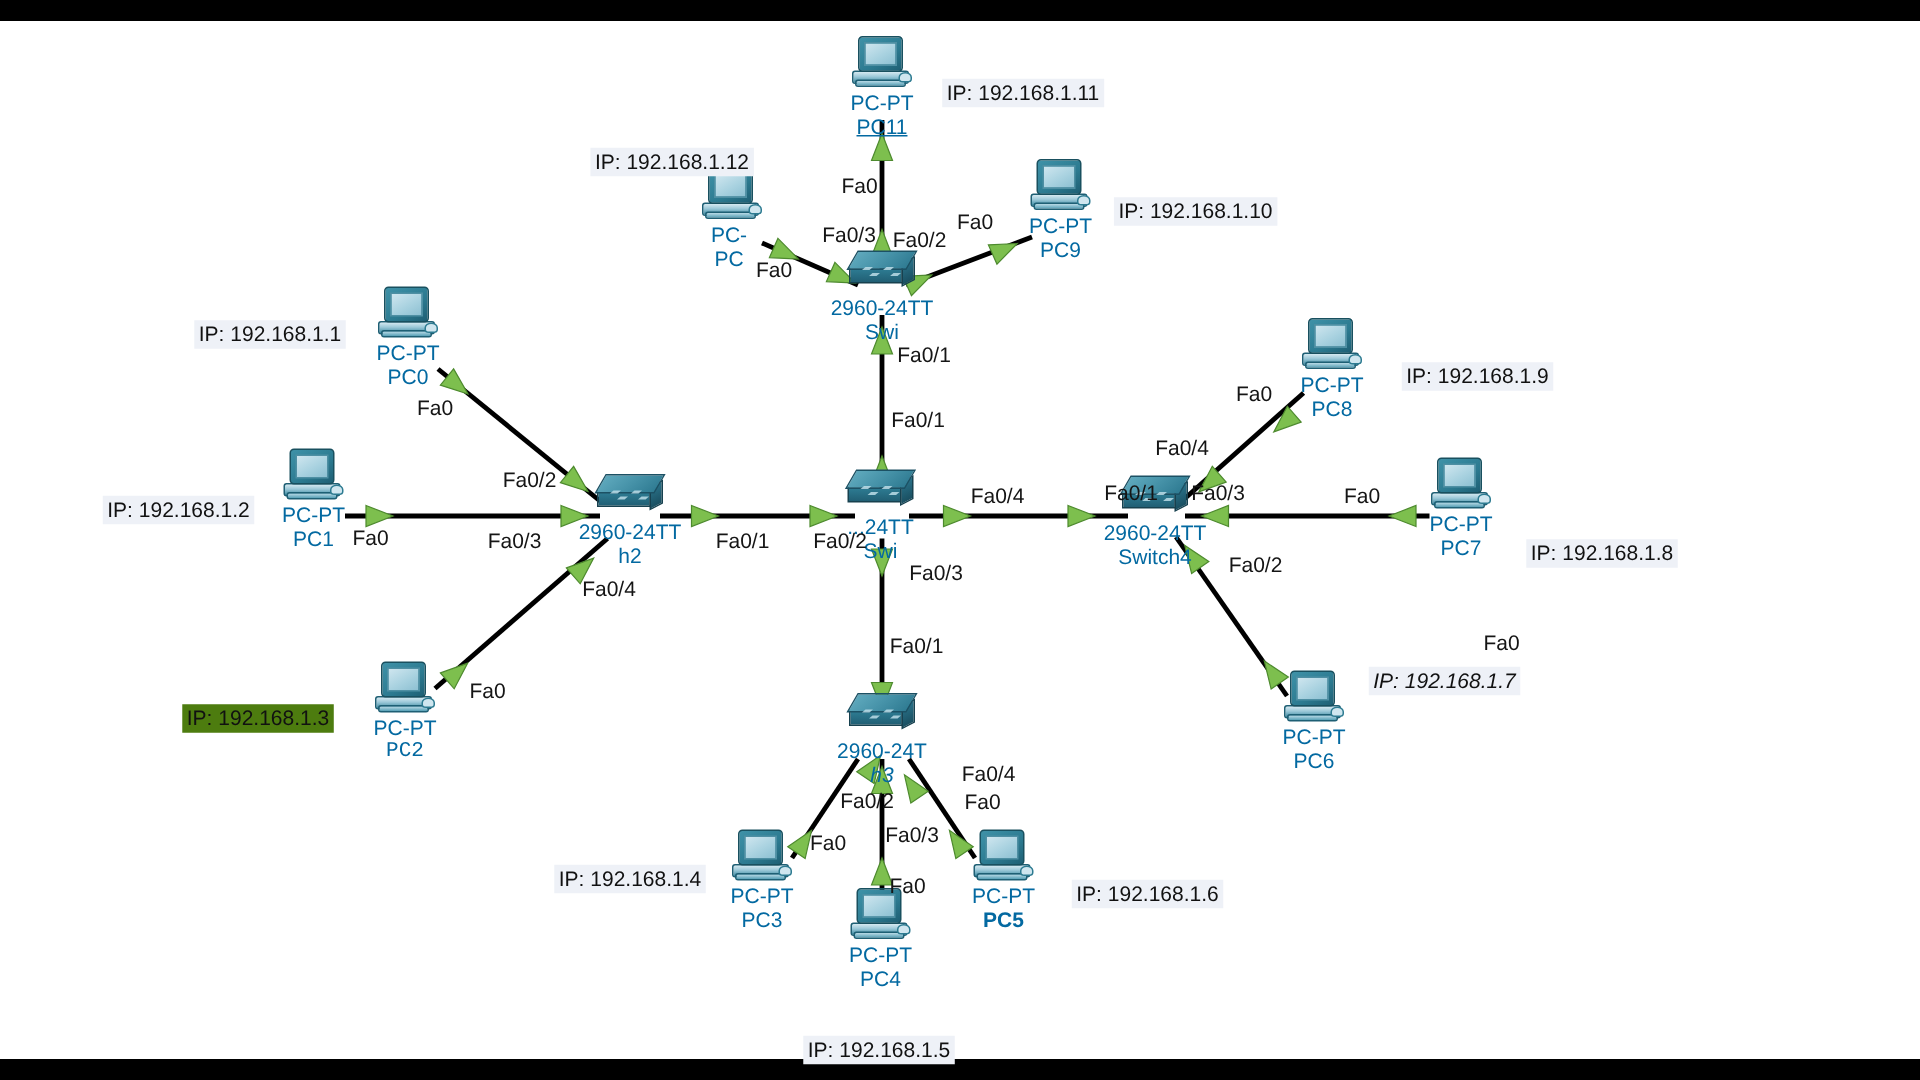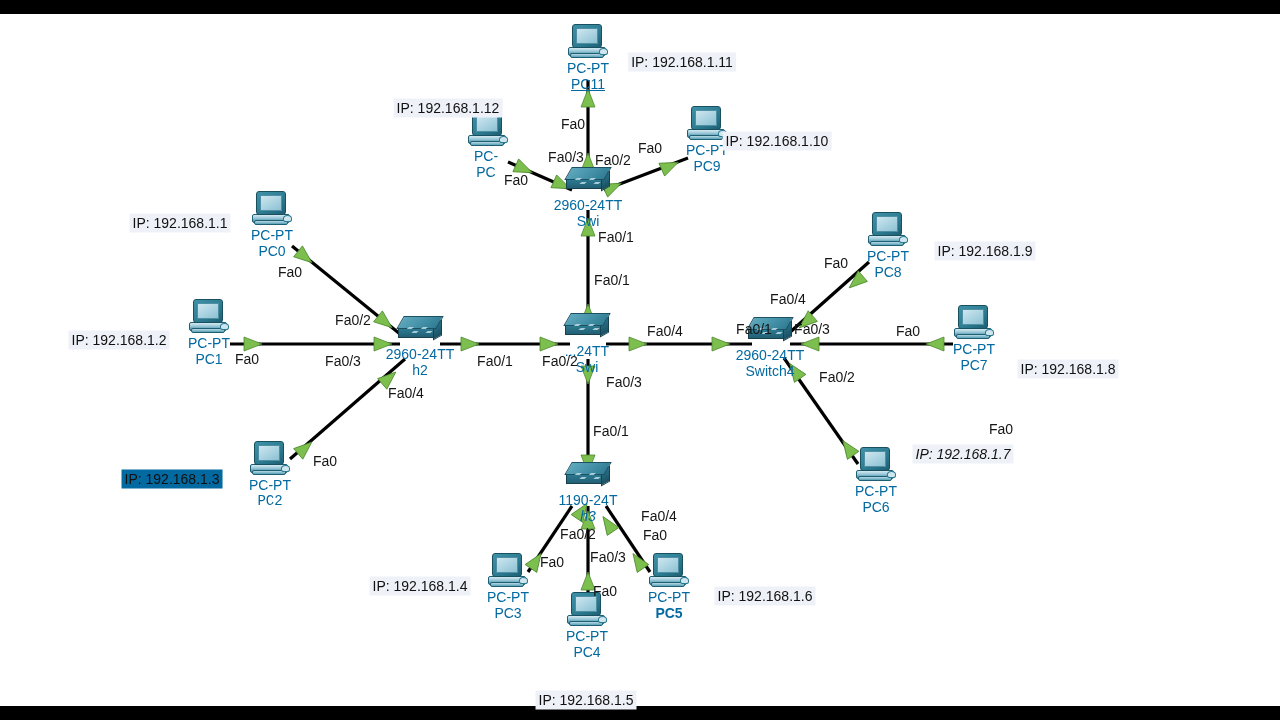--- a/index.html
+++ b/index.html
@@ -287,21 +287,21 @@
           <div class="dev-icon sw">
             <div class="front"></div>
             <div class="side"></div>
             <div class="top">
               <div class="p" style="left:10px;top:10px"></div>
               <div class="p" style="left:17px;top:14px"></div>
               <div class="p" style="left:24px;top:10px"></div>
               <div class="p" style="left:31px;top:14px"></div>
             </div>
           </div>
-          <div class="dev-label" style="width: 84px;">1190-24T</div>
+          <div class="dev-label" style="width: 84px;">2960-24T</div>
           <div class="dev-label" style="width: 84px; font-style: italic;">h3</div>
         </div>
         <div class="node" style="left: 770px; top: 331px;">
           <div class="dev-icon sw">
             <div class="front"></div>
             <div class="side"></div>
             <div class="top">
               <div class="p" style="left:10px;top:10px"></div>
               <div class="p" style="left:17px;top:14px"></div>
               <div class="p" style="left:24px;top:10px"></div>
@@ -322,28 +322,28 @@
               <div class="p" style="left:31px;top:14px"></div>
             </div>
           </div>
           <div class="dev-label" style="width: 90px;">2960-24TT</div>
           <div class="dev-label" style="width: 90px;">Swi</div>
         </div>
       </div>
     <div id="ips">
         <div class="ip-tag" style="left: 180px; top: 209px; background: rgb(238, 241, 247);">IP: 192.168.1.1</div>
         <div class="ip-tag" style="left: 119px; top: 326px; background: rgb(238, 241, 247);">IP: 192.168.1.2</div>
-        <div class="ip-tag" style="left: 172px; top: 465px; background: #0369a1;">IP: 192.168.1.3</div>
+        <div class="ip-tag" style="left: 172px; top: 465px; background: #4d7c0f;">IP: 192.168.1.3</div>
         <div class="ip-tag" style="left: 420px; top: 572px; background: rgb(238, 241, 247);">IP: 192.168.1.4</div>
         <div class="ip-tag" style="left: 586px; top: 686px; background: rgb(238, 241, 247);">IP: 192.168.1.5</div>
         <div class="ip-tag" style="left: 765px; top: 582px; background: rgb(238, 241, 247);">IP: 192.168.1.6</div>
         <div class="ip-tag" style="left: 963px; top: 440px; background: rgb(238, 241, 247); font-style: italic;">IP: 192.168.1.7</div>
         <div class="ip-tag" style="left: 1068px; top: 355px; background: rgb(238, 241, 247);">IP: 192.168.1.8</div>
         <div class="ip-tag" style="left: 985px; top: 237px; background: rgb(238, 241, 247);">IP: 192.168.1.9</div>
-        <div class="ip-tag" style="left: 777px; top: 127px; background: rgb(238, 241, 247);">IP: 192.168.1.10</div>
+        <div class="ip-tag" style="left: 797px; top: 127px; background: rgb(238, 241, 247);">IP: 192.168.1.10</div>
         <div class="ip-tag" style="left: 448px; top: 94px; background: rgb(238, 241, 247);">IP: 192.168.1.12</div>
         <div class="ip-tag" style="left: 682px; top: 48px; background: rgb(238, 241, 247);">IP: 192.168.1.11</div>
       </div>
     <div id="ports">
         <div class="port" style="left: 290px; top: 258px;">Fa0</div>
         <div class="port" style="left: 353px; top: 306px;">Fa0/2</div>
         <div class="port" style="left: 247px; top: 345px;">Fa0</div>
         <div class="port" style="left: 343px; top: 347px;">Fa0/3</div>
         <div class="port" style="left: 325px; top: 447px;">Fa0</div>
         <div class="port" style="left: 406px; top: 379px;">Fa0/4</div>

